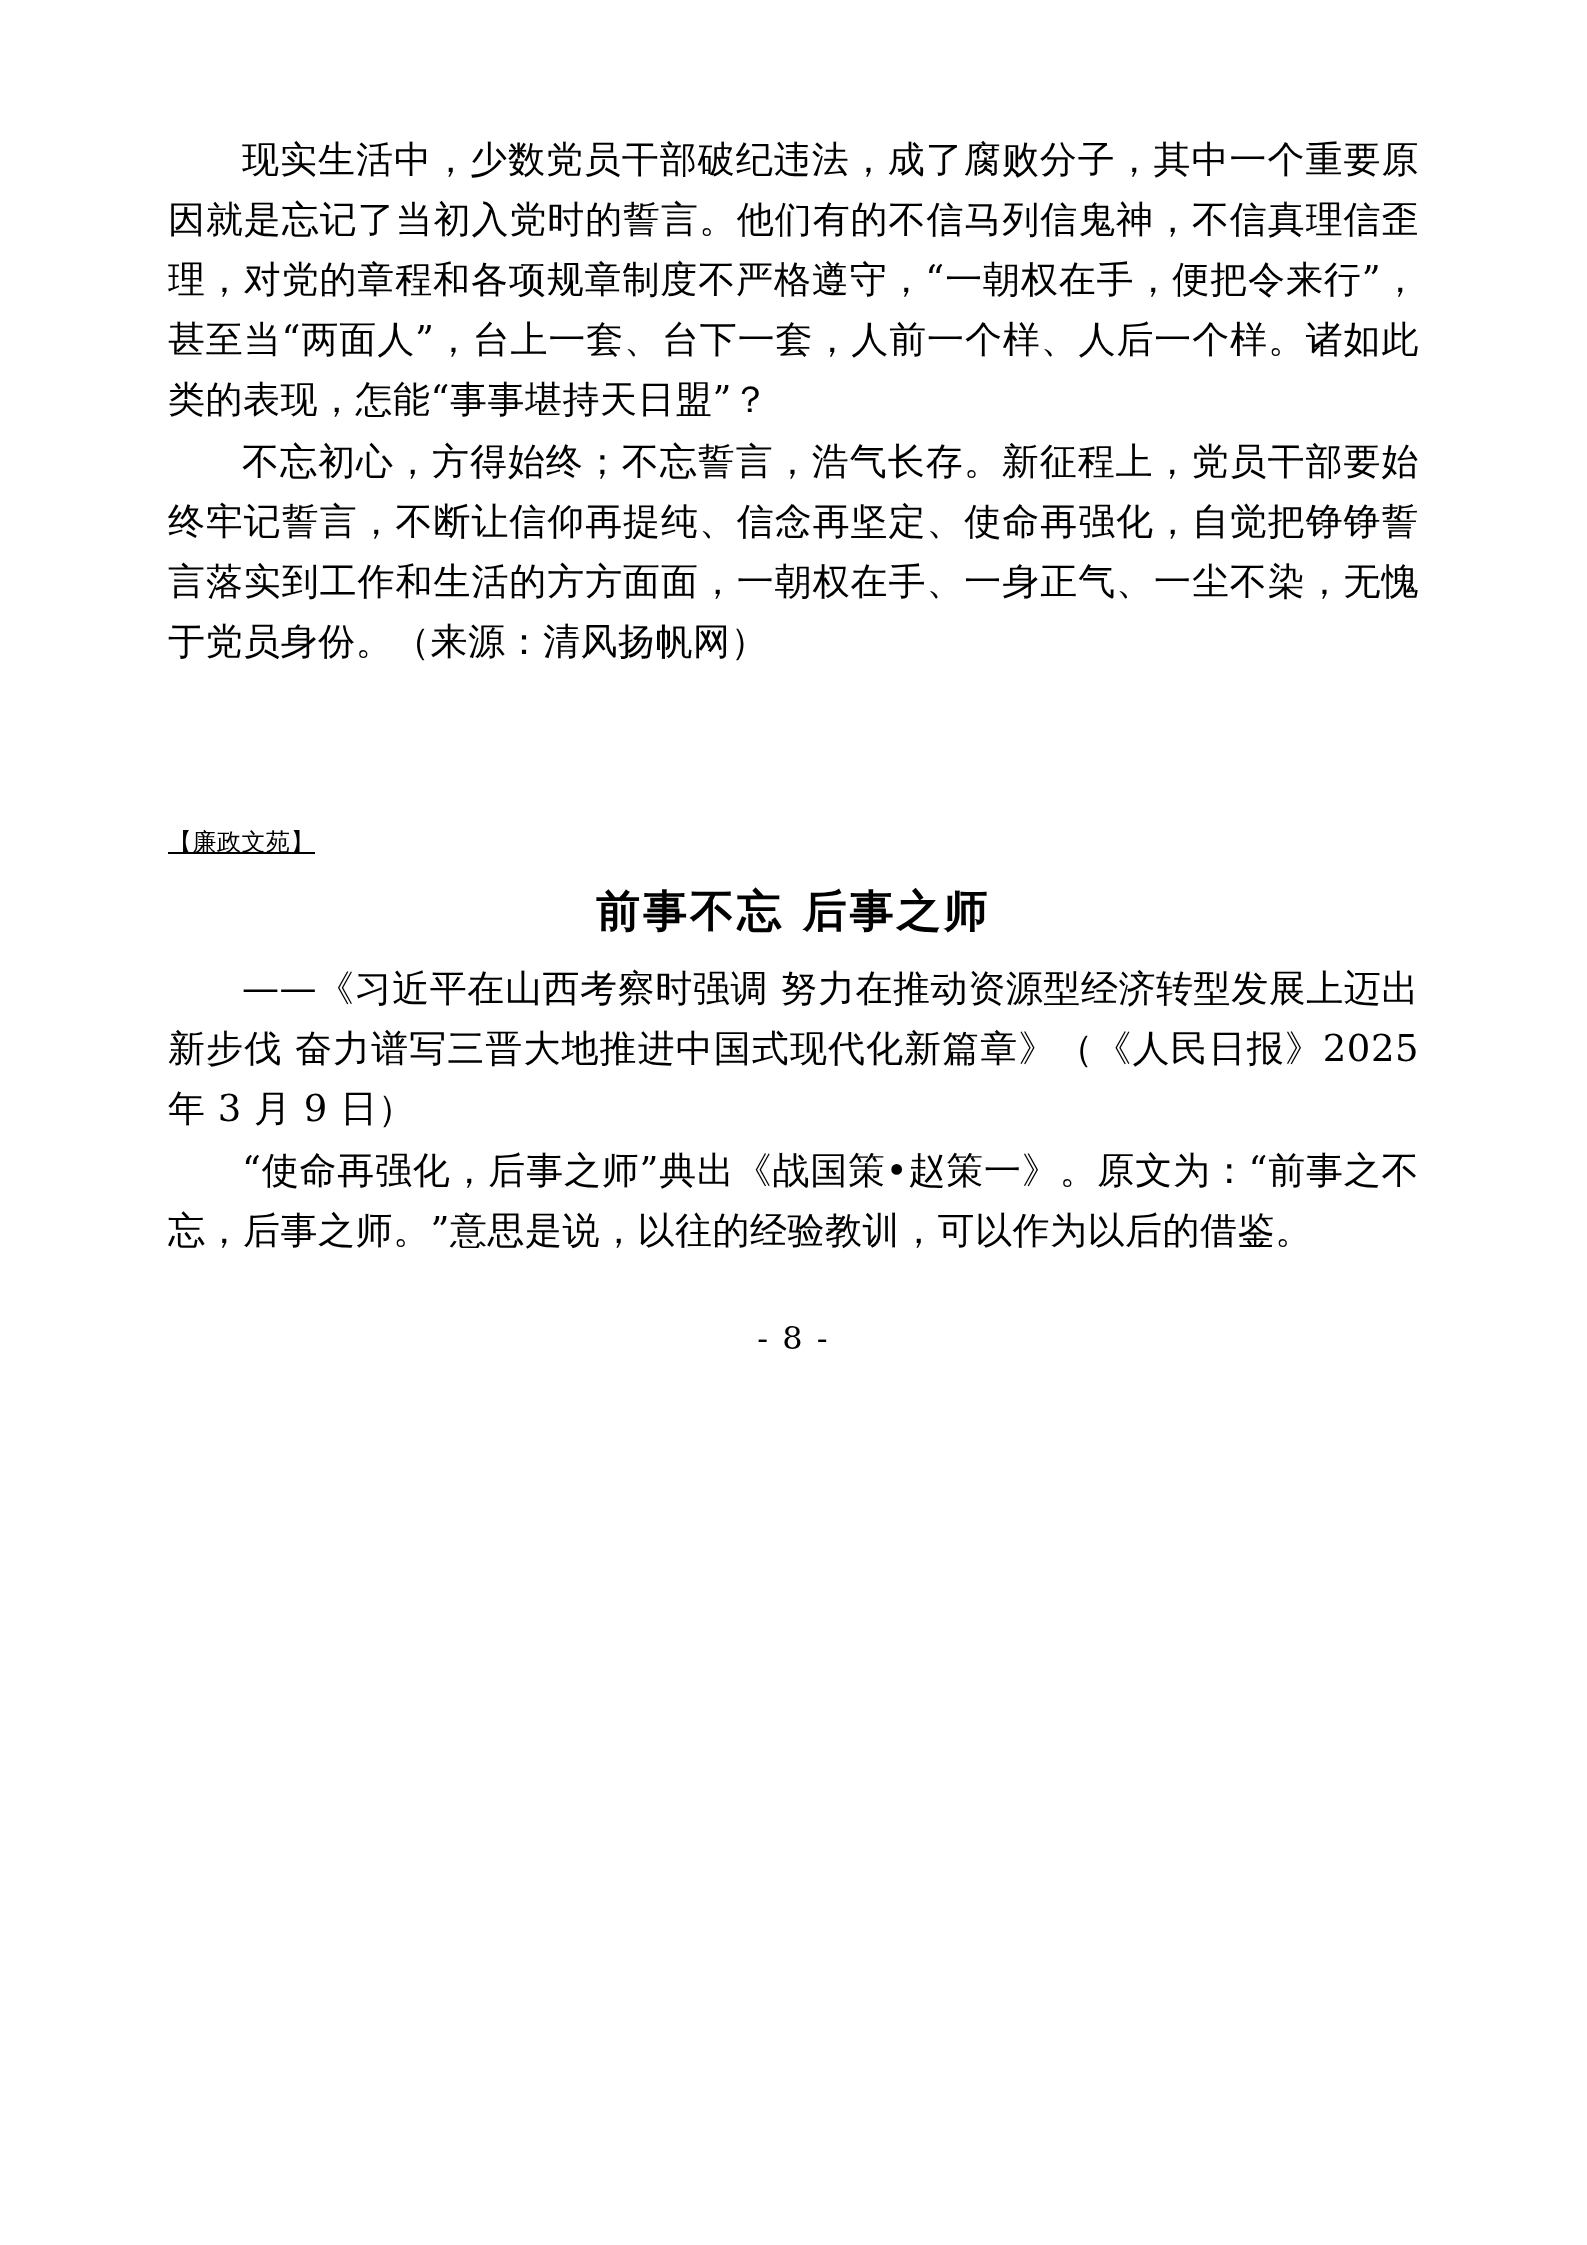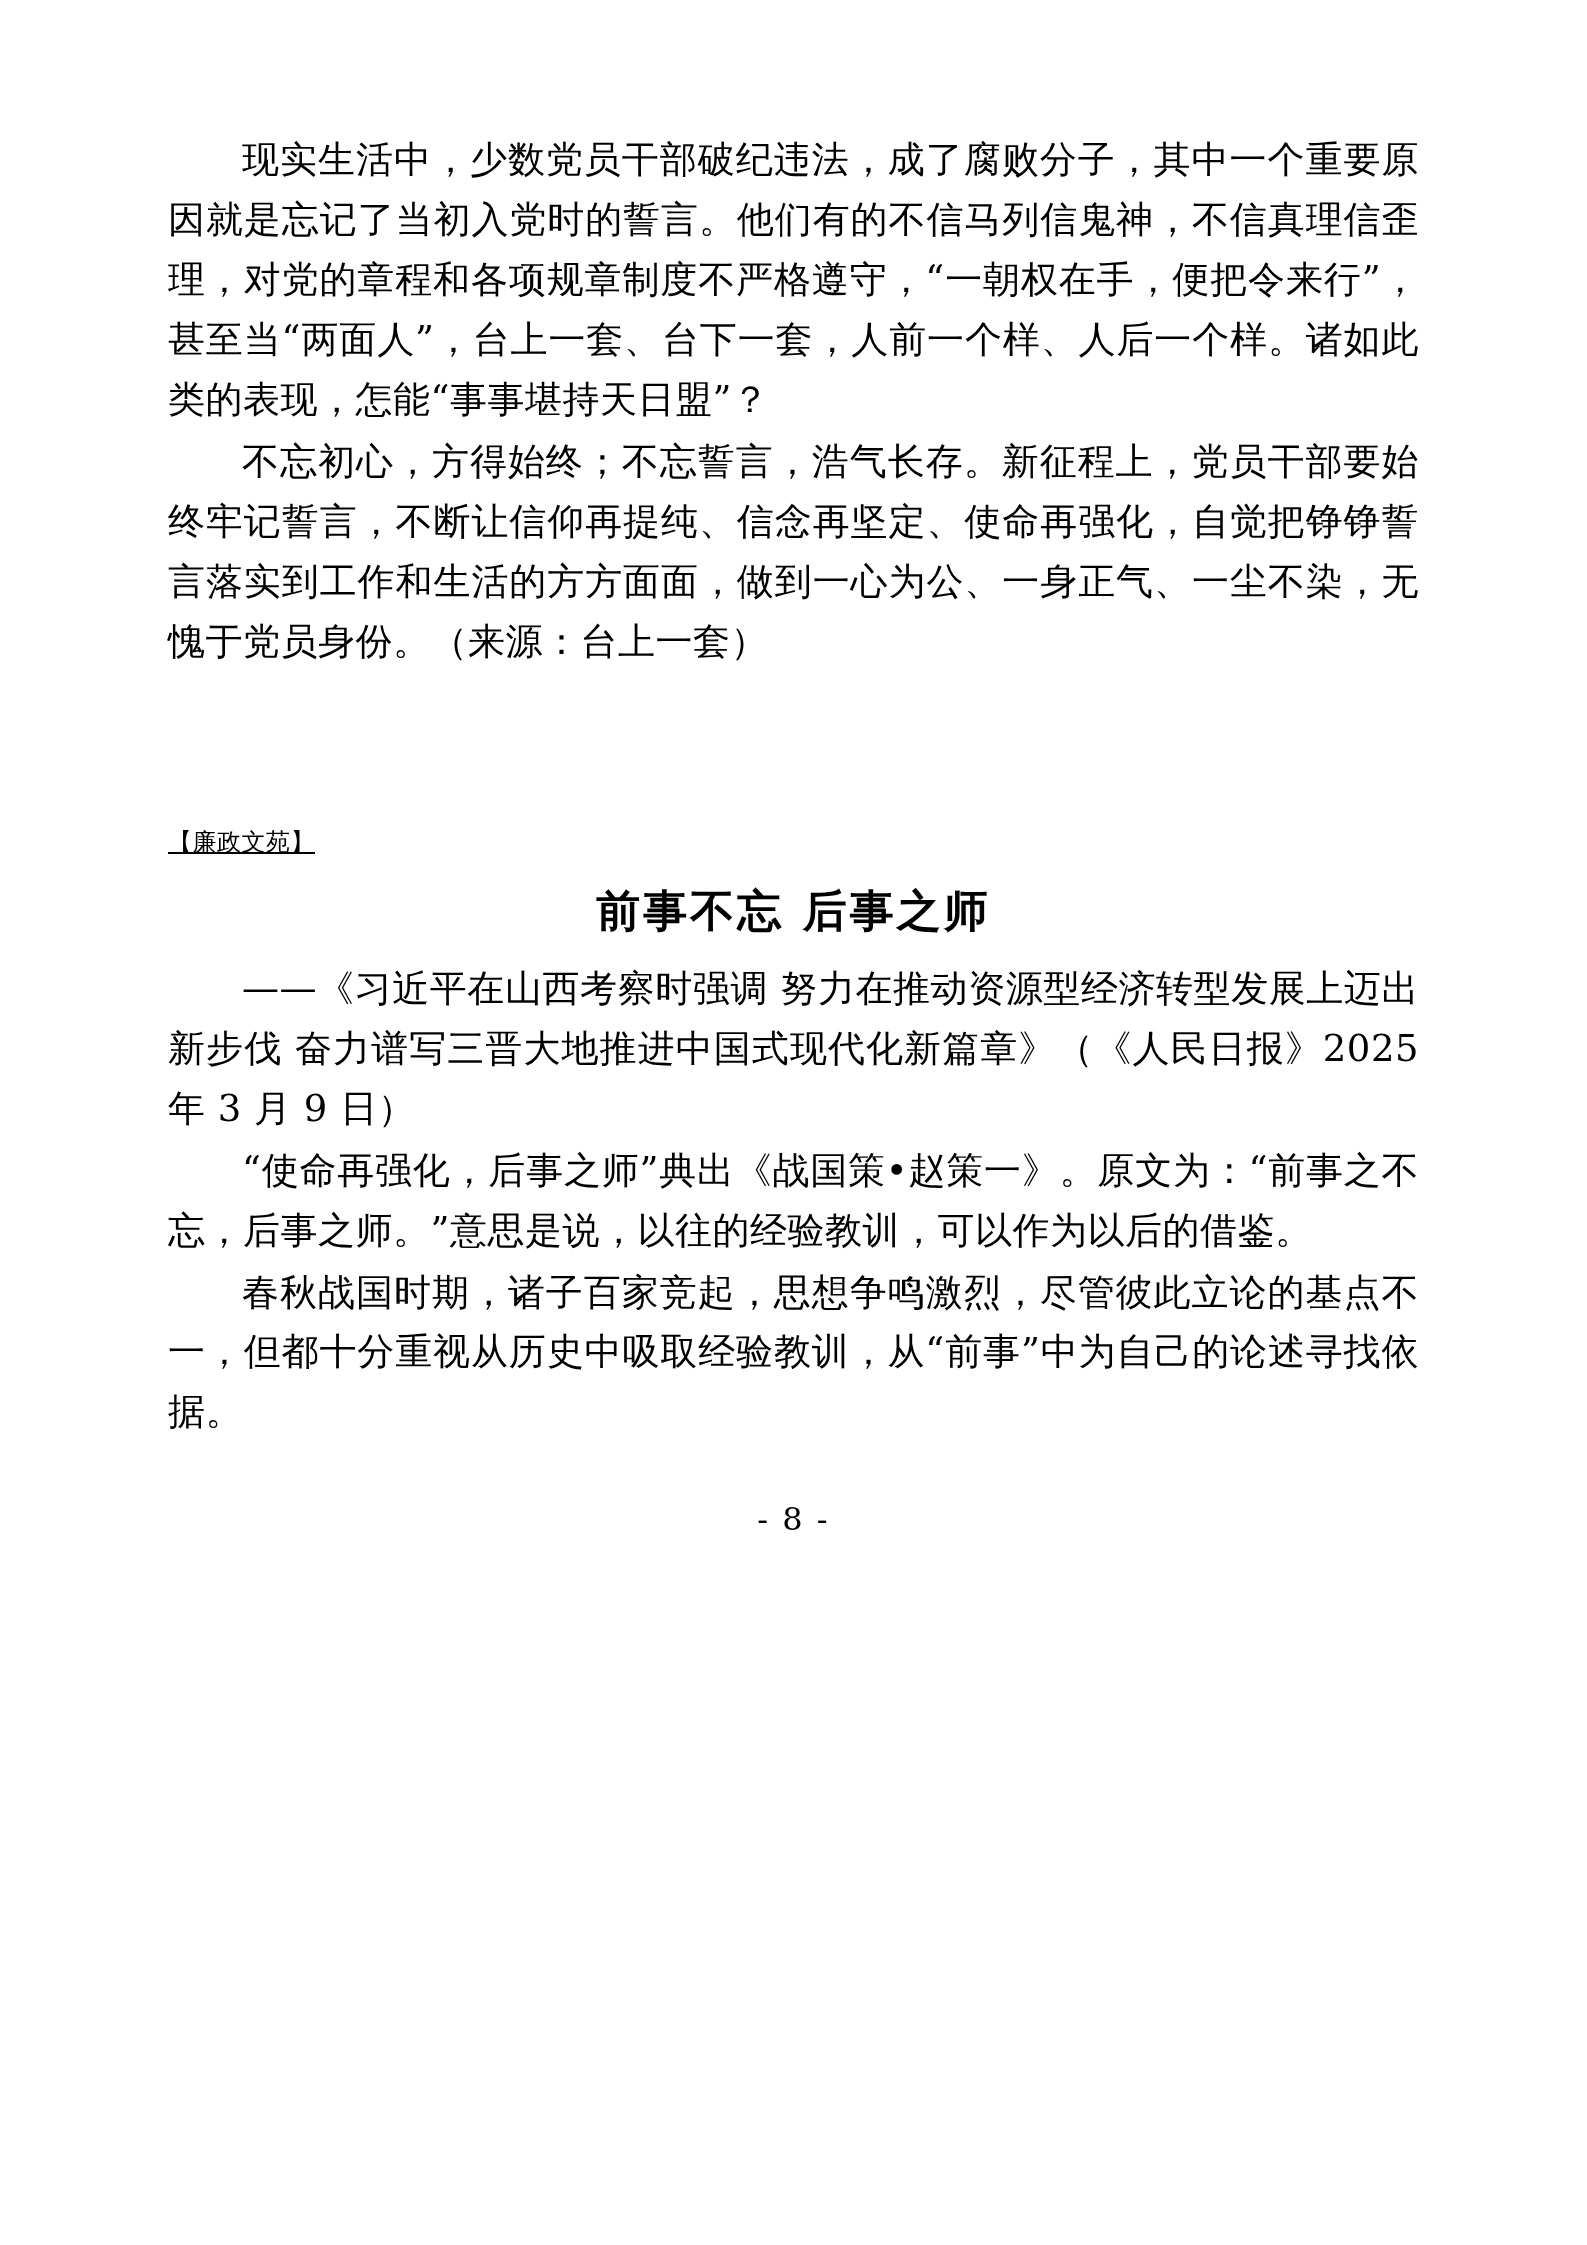--- a/index.html
+++ b/index.html
@@ -57,30 +57,29 @@
     letter-spacing: 2px;
   }
 </style>
 </head>
 <body>
 
 <div class="page">
 
   <div class="body-text">
     <p class="para">现实生活中，少数党员干部破纪违法，成了腐败分子，其中一个重要原因就是忘记了当初入党时的誓言。他们有的不信马列信鬼神，不信真理信歪理，对党的章程和各项规章制度不严格遵守，“一朝权在手，便把令来行”，甚至当“两面人”，台上一套、台下一套，人前一个样、人后一个样。诸如此类的表现，怎能“事事堪持天日盟”？</p>
-    <p class="para">不忘初心，方得始终；不忘誓言，浩气长存。新征程上，党员干部要始终牢记誓言，不断让信仰再提纯、信念再坚定、使命再强化，自觉把铮铮誓言落实到工作和生活的方方面面，做到一心为公、一身正气、一尘不染，无愧于党员身份。（来源：台上一套）</p>
+    <p class="para">不忘初心，方得始终；不忘誓言，浩气长存。新征程上，党员干部要始终牢记誓言，不断让信仰再提纯、信念再坚定、使命再强化，自觉把铮铮誓言落实到工作和生活的方方面面，一朝权在手、一身正气、一尘不染，无愧于党员身份。（来源：清风扬帆网）</p>
   </div>
 
   <div class="gap-large"></div>
 
   <div class="section-label">【廉政文苑】</div>
 
   <div class="article-title">前事不忘  后事之师</div>
 
   <div class="body-text">
     <p class="para">——《习近平在山西考察时强调 努力在推动资源型经济转型发展上迈出新步伐 奋力谱写三晋大地推进中国式现代化新篇章》（《人民日报》2025 年 3 月 9 日）</p>
     <p class="para">“使命再强化，后事之师”典出《战国策•赵策一》。原文为：“前事之不忘，后事之师。”意思是说，以往的经验教训，可以作为以后的借鉴。</p>
-    <p class="para">春秋战国时期，诸子百家竞起，思想争鸣激烈，尽管彼此立论的基点不一，但都十分重视从历史中吸取经验教训，从“前事”中为自己的论述寻找依据。</p>
   </div>
 
   <div class="page-number">- 8 -</div>
 
 </div>
 
 </body></html>

